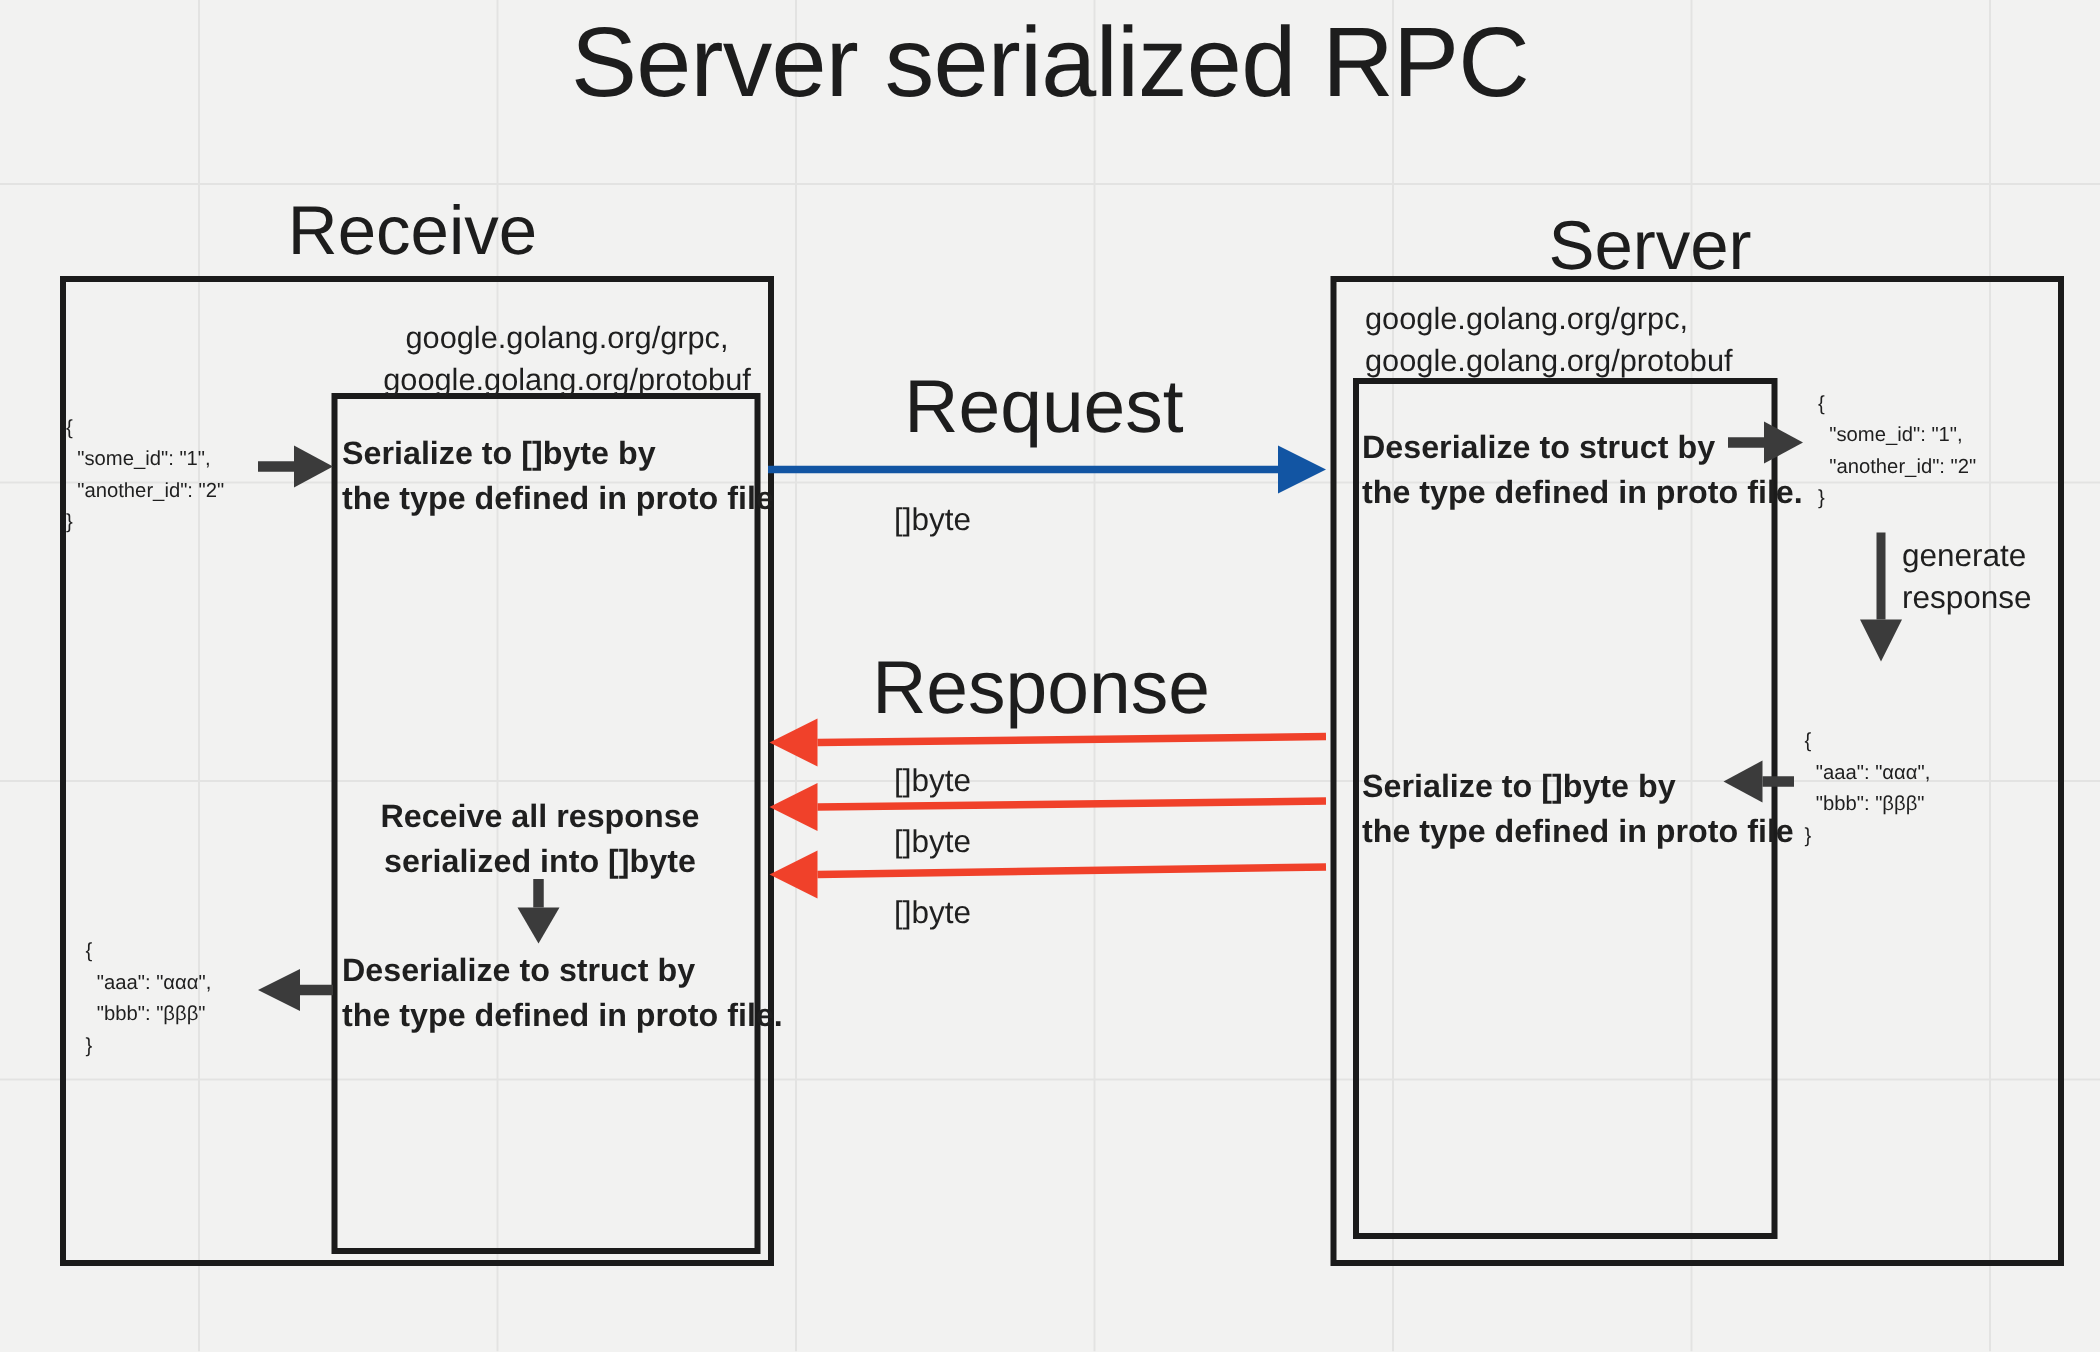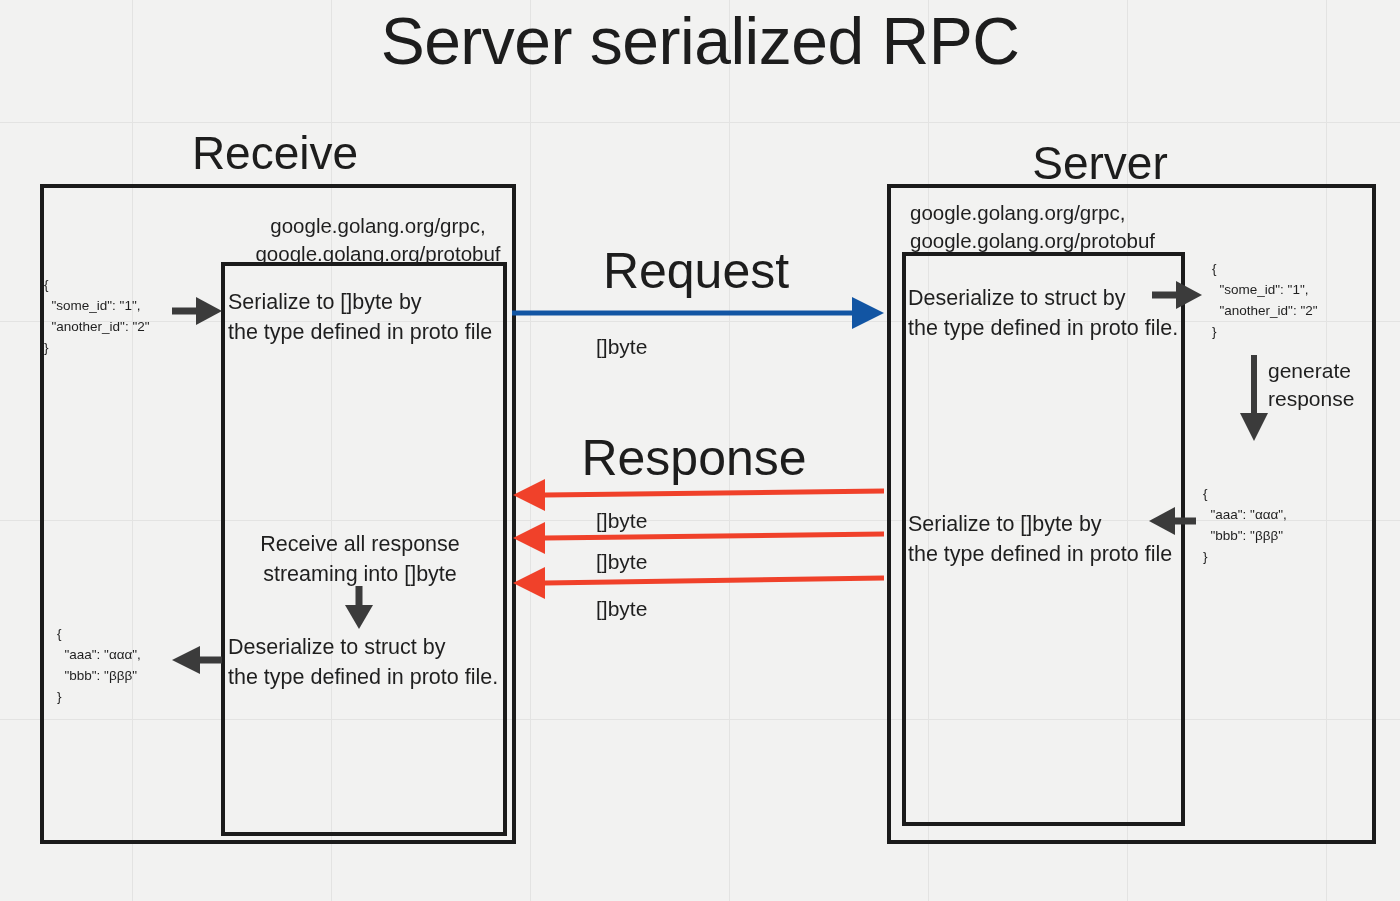--- a/index.html
+++ b/index.html
@@ -70,20 +70,21 @@
   }
   #client-lib { left: 228px; top: 212px; width: 300px; text-align: center; }
   #server-lib { left: 910px; top: 199px; width: 300px; text-align: left; }
 
   
   .step-text {
     font-size: 21.5px;
     line-height: 1.38;
     color: #1f1f1f;
     white-space: pre-line;
+    font-weight: bold;
   }
   #client-serialize  { left: 228px; top: 288px; width: 300px; text-align: left; }
   #client-receive    { left: 222px; top: 530px; width: 276px; text-align: center; }
   #client-deserialize{ left: 228px; top: 633px; width: 310px; text-align: left; }
   #server-deserialize{ left: 908px; top: 284px; width: 300px; text-align: left; }
   #server-serialize  { left: 908px; top: 510px; width: 300px; text-align: left; }
 
   
   .json-block {
     font-size: 13.5px;
@@ -146,21 +147,21 @@
   <div class="abs inner-box" id="server-inner"></div>
 
   <div class="abs lib-caption" id="client-lib">google.golang.org/grpc,
 google.golang.org/protobuf</div>
   <div class="abs lib-caption" id="server-lib">google.golang.org/grpc,
 google.golang.org/protobuf</div>
 
   <div class="abs step-text" id="client-serialize">Serialize to []byte by
 the type defined in proto file</div>
   <div class="abs step-text" id="client-receive">Receive all response
-streaming into []byte</div>
+serialized into []byte</div>
   <div class="abs step-text" id="client-deserialize">Deserialize to struct by
 the type defined in proto file.</div>
 
   <div class="abs step-text" id="server-deserialize">Deserialize to struct by
 the type defined in proto file.</div>
   <div class="abs step-text" id="server-serialize">Serialize to []byte by
 the type defined in proto file</div>
 
   <div class="abs json-block" id="client-json-req">{
   "some_id": "1",

